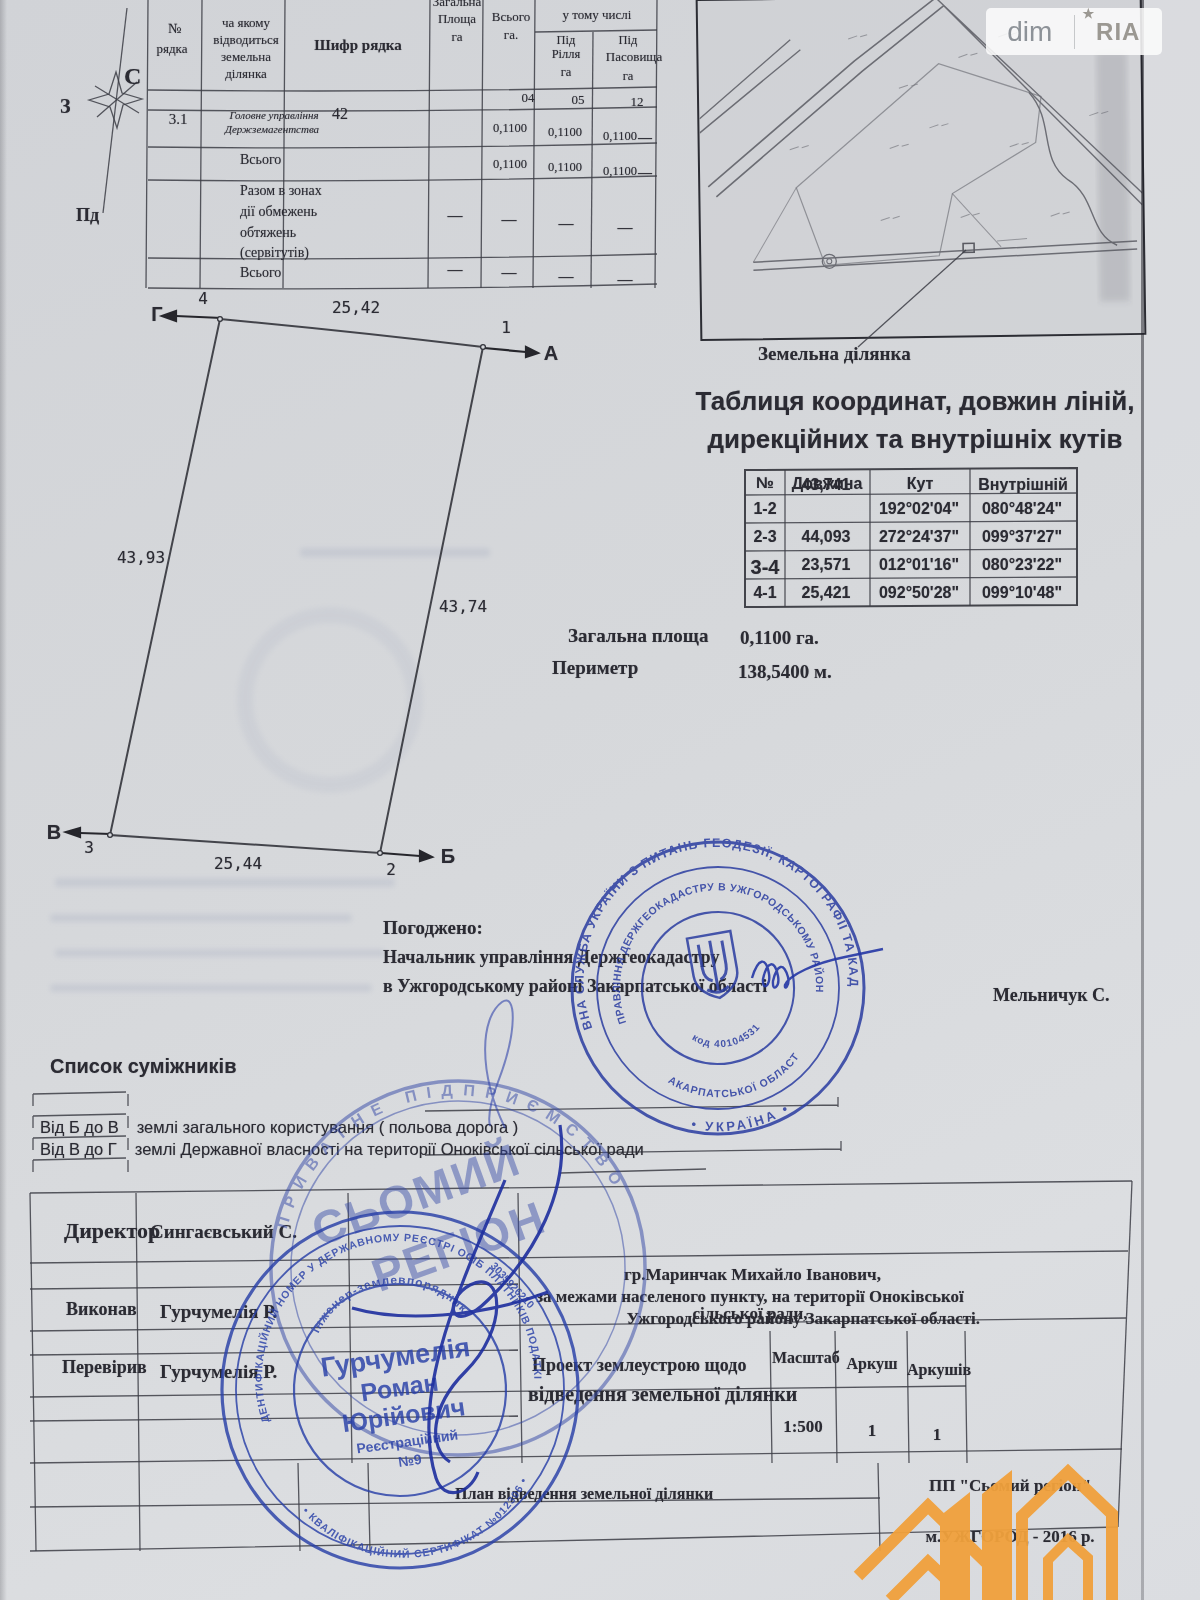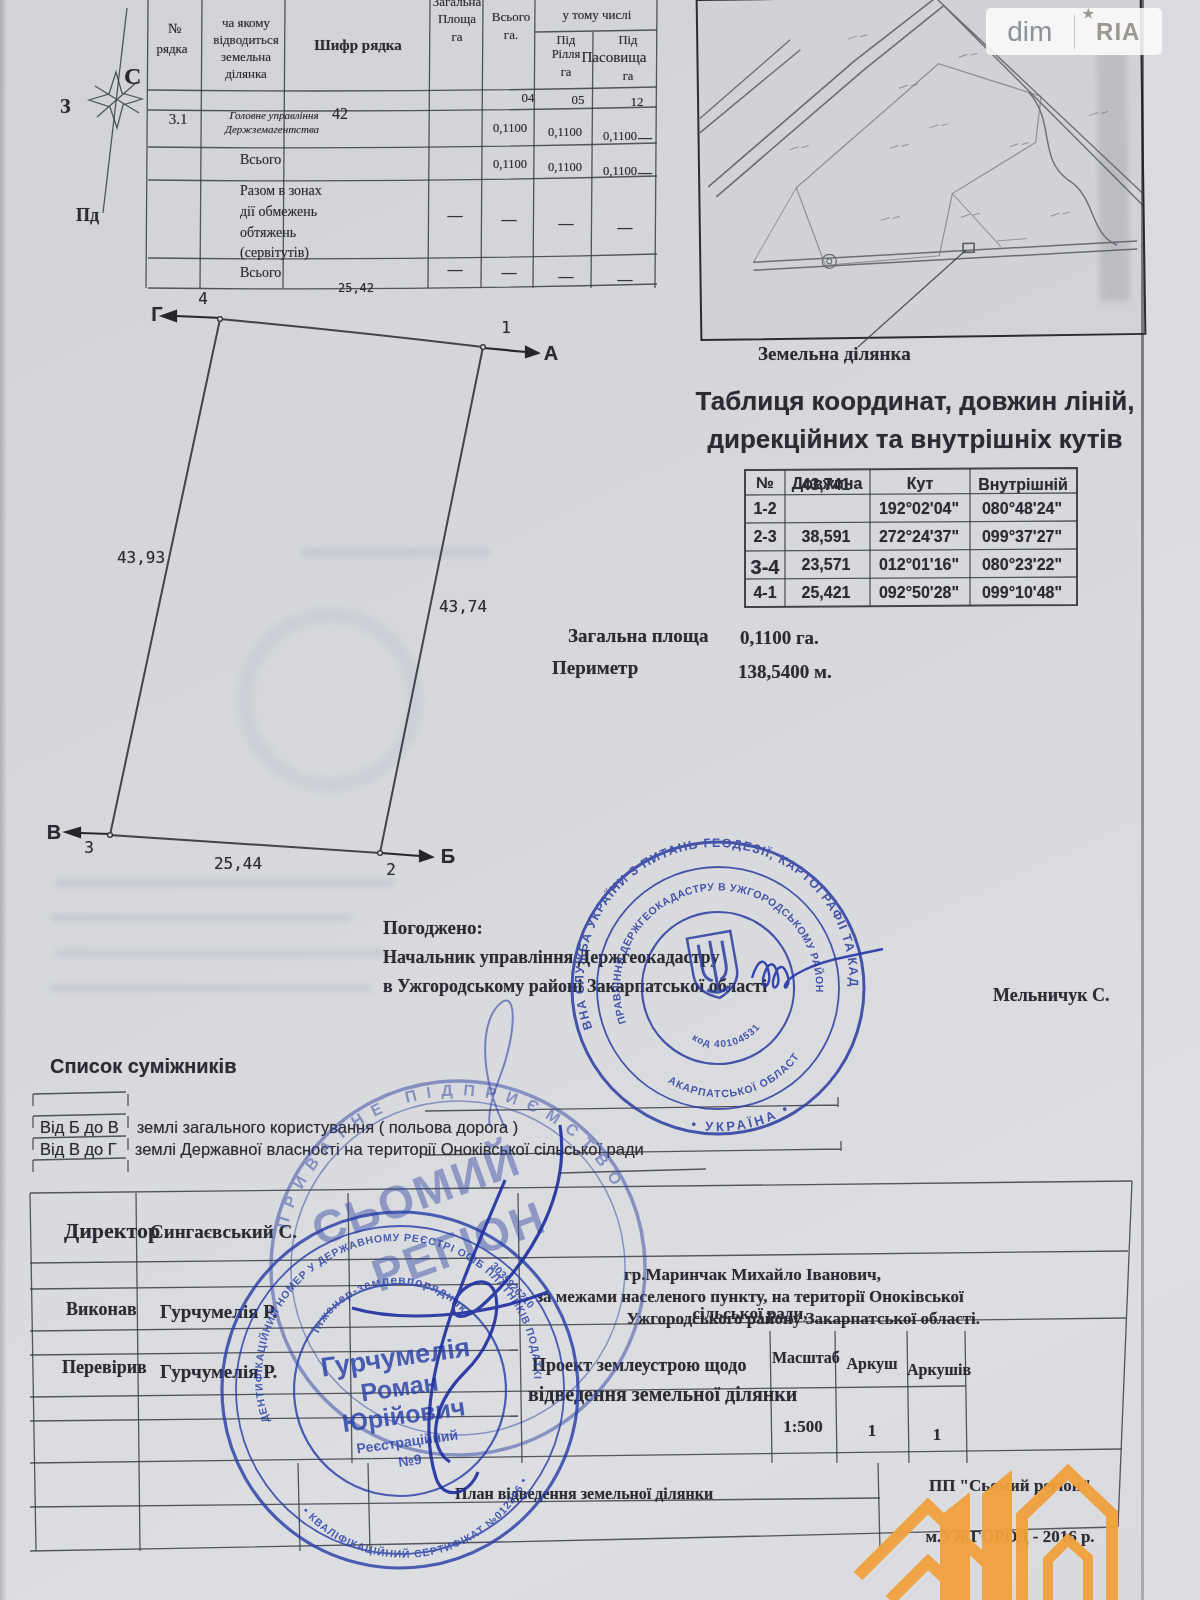--- a/index.html
+++ b/index.html
@@ -179,21 +179,21 @@
     <div class="t ser c" style="left:457px;top:-5px;font-size:13px">Загальна</div>
     <div class="t ser c" style="left:457px;top:12px;font-size:13px">Площа</div>
     <div class="t ser c" style="left:457px;top:30px;font-size:13px">га</div>
     <div class="t ser c" style="left:511px;top:10px;font-size:13px">Всього</div>
     <div class="t ser c" style="left:511px;top:28px;font-size:13px">га.</div>
     <div class="t ser c" style="left:597px;top:8px;font-size:13px">у тому числі</div>
     <div class="t ser c" style="left:566px;top:34px;font-size:12.5px">Під</div>
     <div class="t ser c" style="left:566px;top:48px;font-size:12.5px">Рілля</div>
     <div class="t ser c" style="left:566px;top:66px;font-size:12.5px">га</div>
     <div class="t ser c" style="left:628px;top:34px;font-size:12.5px">Під</div>
-    <div class="t ser c" style="left:614px;top:50px;font-size:15px">Пасовища</div>
+    <div class="t ser c" style="left:634px;top:50px;font-size:13px">Пасовища</div>
     <div class="t ser c" style="left:628px;top:70px;font-size:12.5px">га</div>
     <div class="t ser c" style="left:528px;top:91px;font-size:13px">04</div>
     <div class="t ser c" style="left:578px;top:93px;font-size:13px">05</div>
     <div class="t ser c" style="left:637px;top:95px;font-size:13px">12</div>
 
     <div class="t ser c" style="left:178px;top:112px;font-size:15px">3.1</div>
     <div class="t ser c i" style="left:274px;top:110px;font-size:11px">Головне управління</div>
     <div class="t ser c i" style="left:272px;top:124px;font-size:11px">Держземагентства</div>
     <div class="t ser c" style="left:340px;top:106px;font-size:16px">42</div>
     <div class="t ser c" style="left:510px;top:122px;font-size:12.5px">0,1100</div>
@@ -214,21 +214,21 @@
     <div class="t ser c b" style="left:566px;top:216px;font-size:15px">—</div>
     <div class="t ser c b" style="left:625px;top:220px;font-size:15px">—</div>
     <div class="t ser" style="left:240px;top:266px;font-size:14px">Всього</div>
     <div class="t ser c b" style="left:455px;top:262px;font-size:15px">—</div>
     <div class="t ser c b" style="left:509px;top:265px;font-size:15px">—</div>
     <div class="t ser c b" style="left:566px;top:269px;font-size:15px">—</div>
     <div class="t ser c b" style="left:625px;top:272px;font-size:15px">—</div>
 
     <div class="t ser b" style="left:758px;top:344px;font-size:19px">Земельна ділянка</div>
 
-    <div class="t mon c" style="left:356px;top:282px;font-size:12px">25,42</div>
+    <div class="t mon c" style="left:356px;top:300px;font-size:16px">25,42</div>
     <div class="t mon c" style="left:203px;top:291px;font-size:16px">4</div>
     <div class="t mon c" style="left:506px;top:320px;font-size:16px">1</div>
     <div class="t mon c" style="left:141px;top:550px;font-size:16px">43,93</div>
     <div class="t mon c" style="left:463px;top:599px;font-size:16px">43,74</div>
     <div class="t mon c" style="left:89px;top:840px;font-size:16px">3</div>
     <div class="t mon c" style="left:238px;top:856px;font-size:16px">25,44</div>
     <div class="t mon c" style="left:391px;top:862px;font-size:16px">2</div>
     <div class="t san b c" style="left:157px;top:304px;font-size:20px">Г</div>
     <div class="t san b c" style="left:551px;top:343px;font-size:20px">А</div>
     <div class="t san b c" style="left:54px;top:822px;font-size:20px">В</div>
@@ -239,21 +239,21 @@
 
     <div class="t san b c" style="left:765px;top:475px;font-size:16px">№</div>
     <div class="t san b c" style="left:827px;top:476px;font-size:16px">Довжина</div>
     <div class="t san b c" style="left:920px;top:476px;font-size:16px">Кут</div>
     <div class="t san b c" style="left:1023px;top:477px;font-size:16px">Внутрішній</div>
     <div class="t san b c" style="left:765px;top:501px;font-size:16px">1-2</div>
     <div class="t san b c" style="left:826px;top:477px;font-size:16px">43,741</div>
     <div class="t san b c" style="left:919px;top:501px;font-size:16px">192°02'04"</div>
     <div class="t san b c" style="left:1022px;top:501px;font-size:16px">080°48'24"</div>
     <div class="t san b c" style="left:765px;top:529px;font-size:16px">2-3</div>
-    <div class="t san b c" style="left:826px;top:529px;font-size:16px">38,591</div>
+    <div class="t san b c" style="left:826px;top:529px;font-size:16px">44,093</div>
     <div class="t san b c" style="left:919px;top:529px;font-size:16px">272°24'37"</div>
     <div class="t san b c" style="left:1022px;top:529px;font-size:16px">099°37'27"</div>
     <div class="t san b c" style="left:765px;top:557px;font-size:20px">3-4</div>
     <div class="t san b c" style="left:826px;top:557px;font-size:16px">23,571</div>
     <div class="t san b c" style="left:919px;top:557px;font-size:16px">012°01'16"</div>
     <div class="t san b c" style="left:1022px;top:557px;font-size:16px">080°23'22"</div>
     <div class="t san b c" style="left:765px;top:585px;font-size:16px">4-1</div>
     <div class="t san b c" style="left:826px;top:585px;font-size:16px">25,421</div>
     <div class="t san b c" style="left:919px;top:585px;font-size:16px">092°50'28"</div>
     <div class="t san b c" style="left:1022px;top:585px;font-size:16px">099°10'48"</div>

